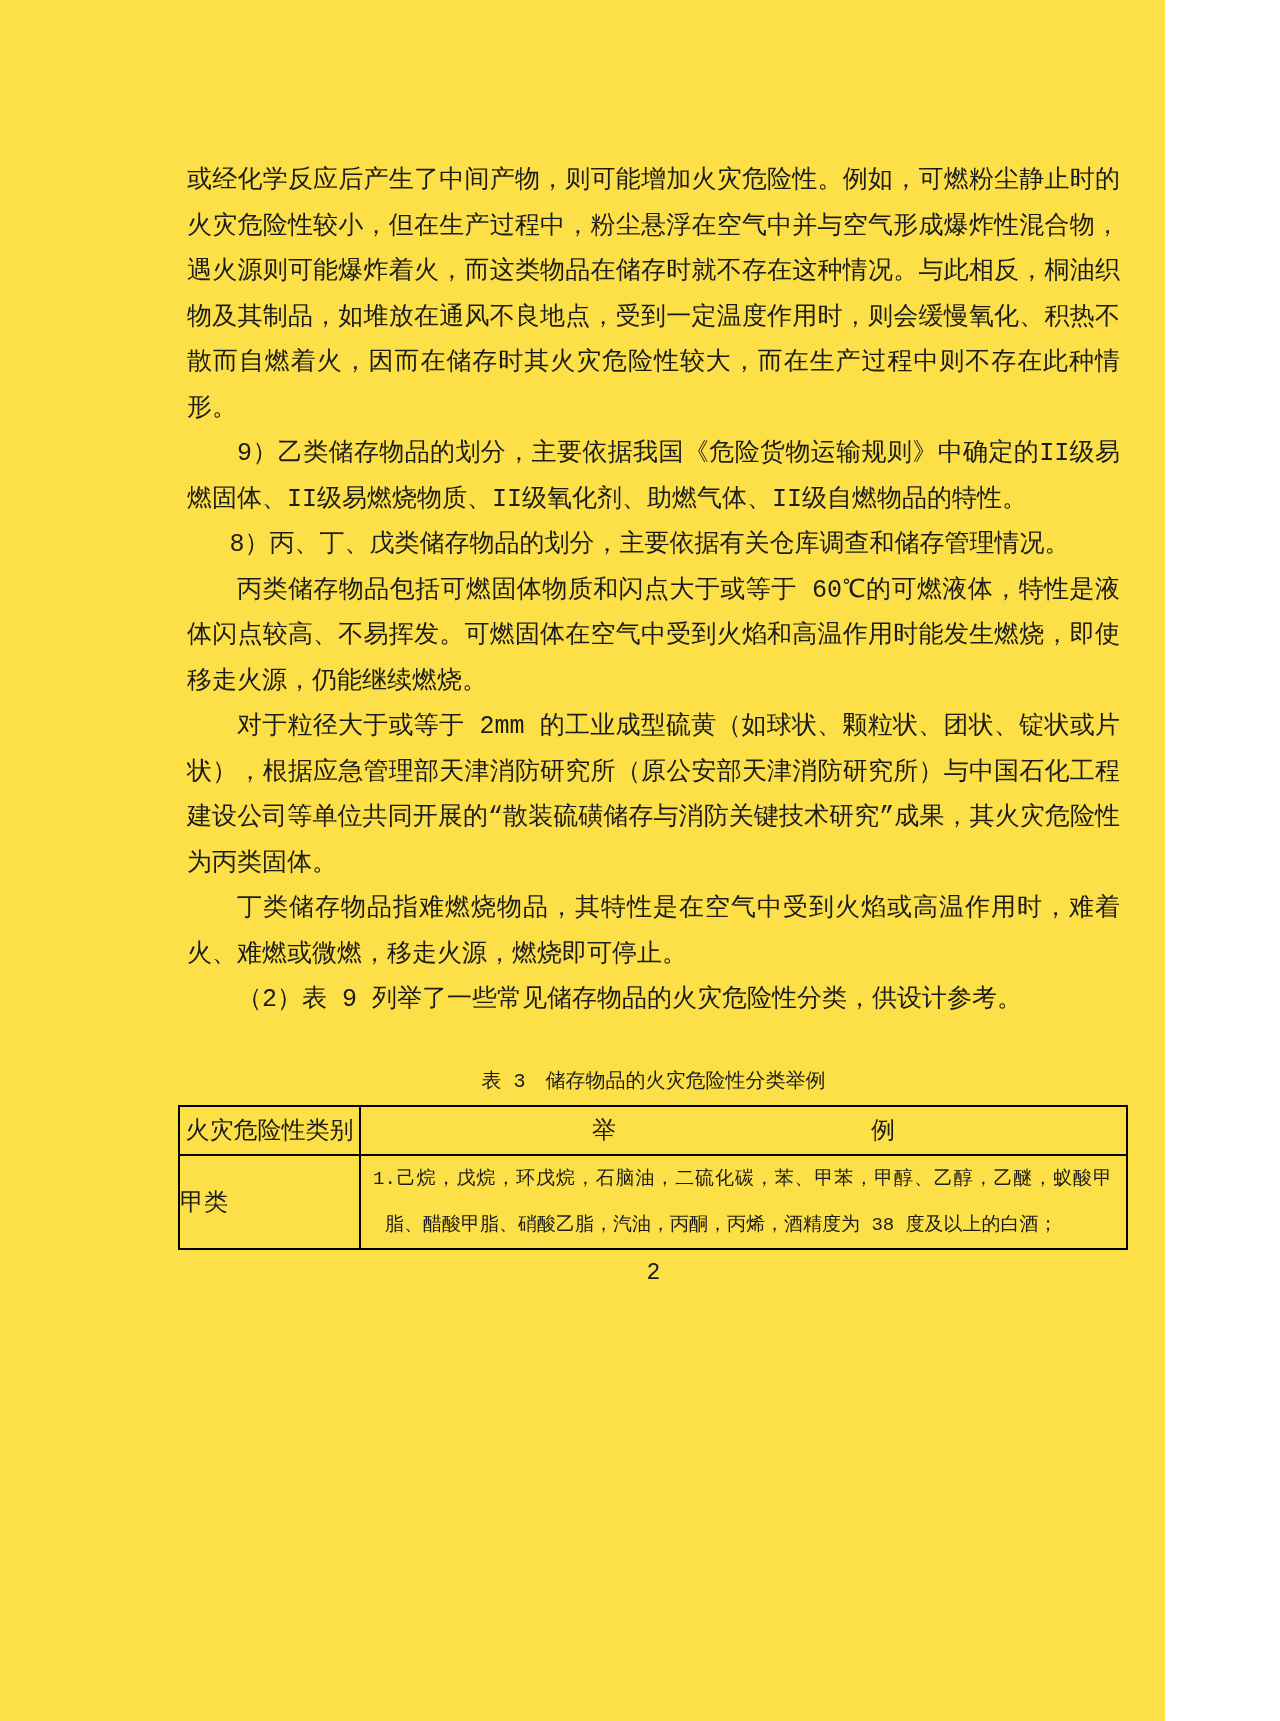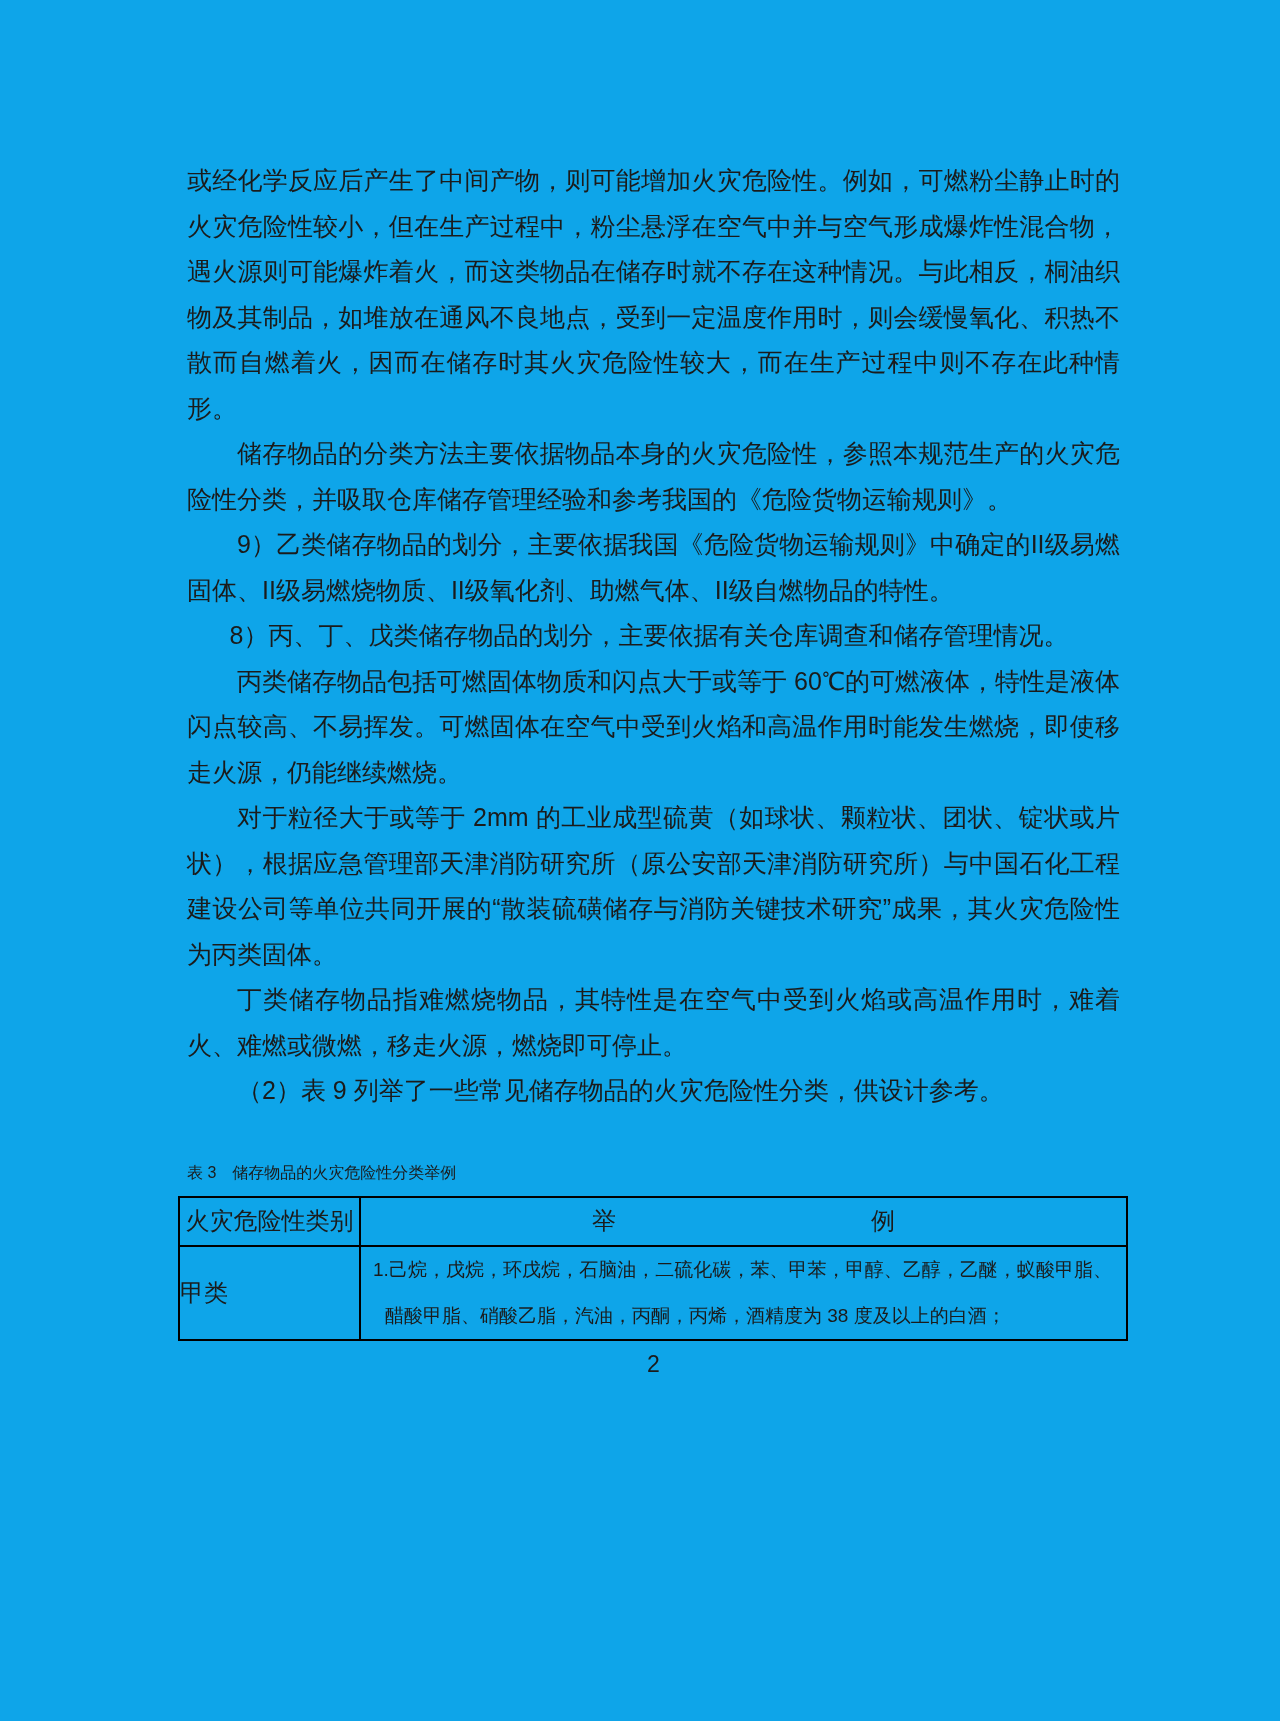--- a/index.html
+++ b/index.html
@@ -7,48 +7,48 @@
     padding: 0;
     background: #ffffff;
   }
   body {
     width: 1280px;
     height: 1721px;
     overflow: hidden;
   }
   .page {
     position: relative;
-    width: 1280px;
+    width: 1165px;
     height: 1721px;
-    background: #0ea5e9;
+    background: #fde047;
     color: #1b1b1b;
-    font-family: Liberation Sans, sans-serif;
+    font-family: Liberation Mono, monospace;
   }
   .content {
     position: absolute;
     left: 187px;
     top: 158px;
     width: 933px;
   }
   .para {
     margin: 0;
     font-size: 25px;
     line-height: 45.5px;
     text-align: justify;
     text-justify: inter-ideograph;
     word-break: normal;
   }
   .para.indent { text-indent: 2em; }
   .para.indent-sm { text-indent: 1.7em; }
 
   .table-caption {
     margin: 42px 0 6px 0;
-    font-size: 16px;
+    font-size: 20px;
     line-height: 34px;
-    text-align: left;
+    text-align: center;
   }
 
   table.class-table {
     border-collapse: collapse;
     table-layout: fixed;
     width: 950px;
     margin-left: -9px;
     color: #1b1b1b;
   }
   table.class-table th,
@@ -87,21 +87,20 @@
     line-height: 28px;
   }
 </style>
 </head>
 <body>
 
 <div class="page">
   <div class="content">
 
     <p class="para">或经化学反应后产生了中间产物，则可能增加火灾危险性。例如，可燃粉尘静止时的火灾危险性较小，但在生产过程中，粉尘悬浮在空气中并与空气形成爆炸性混合物，遇火源则可能爆炸着火，而这类物品在储存时就不存在这种情况。与此相反，桐油织物及其制品，如堆放在通风不良地点，受到一定温度作用时，则会缓慢氧化、积热不散而自燃着火，因而在储存时其火灾危险性较大，而在生产过程中则不存在此种情形。</p>
-    <p class="para indent">储存物品的分类方法主要依据物品本身的火灾危险性，参照本规范生产的火灾危险性分类，并吸取仓库储存管理经验和参考我国的《危险货物运输规则》。</p>
     <p class="para indent">9）乙类储存物品的划分，主要依据我国《危险货物运输规则》中确定的II级易燃固体、II级易燃烧物质、II级氧化剂、助燃气体、II级自燃物品的特性。</p>
     <p class="para indent-sm">8）丙、丁、戊类储存物品的划分，主要依据有关仓库调查和储存管理情况。</p>
     <p class="para indent">丙类储存物品包括可燃固体物质和闪点大于或等于 60℃的可燃液体，特性是液体闪点较高、不易挥发。可燃固体在空气中受到火焰和高温作用时能发生燃烧，即使移走火源，仍能继续燃烧。</p>
     <p class="para indent">对于粒径大于或等于 2mm 的工业成型硫黄（如球状、颗粒状、团状、锭状或片状），根据应急管理部天津消防研究所（原公安部天津消防研究所）与中国石化工程建设公司等单位共同开展的“散装硫磺储存与消防关键技术研究”成果，其火灾危险性为丙类固体。</p>
     <p class="para indent">丁类储存物品指难燃烧物品，其特性是在空气中受到火焰或高温作用时，难着火、难燃或微燃，移走火源，燃烧即可停止。</p>
     <p class="para indent">（2）表 9 列举了一些常见储存物品的火灾危险性分类，供设计参考。</p>
 
     <div class="table-caption">表 3　储存物品的火灾危险性分类举例</div>
 
     <table class="class-table">

